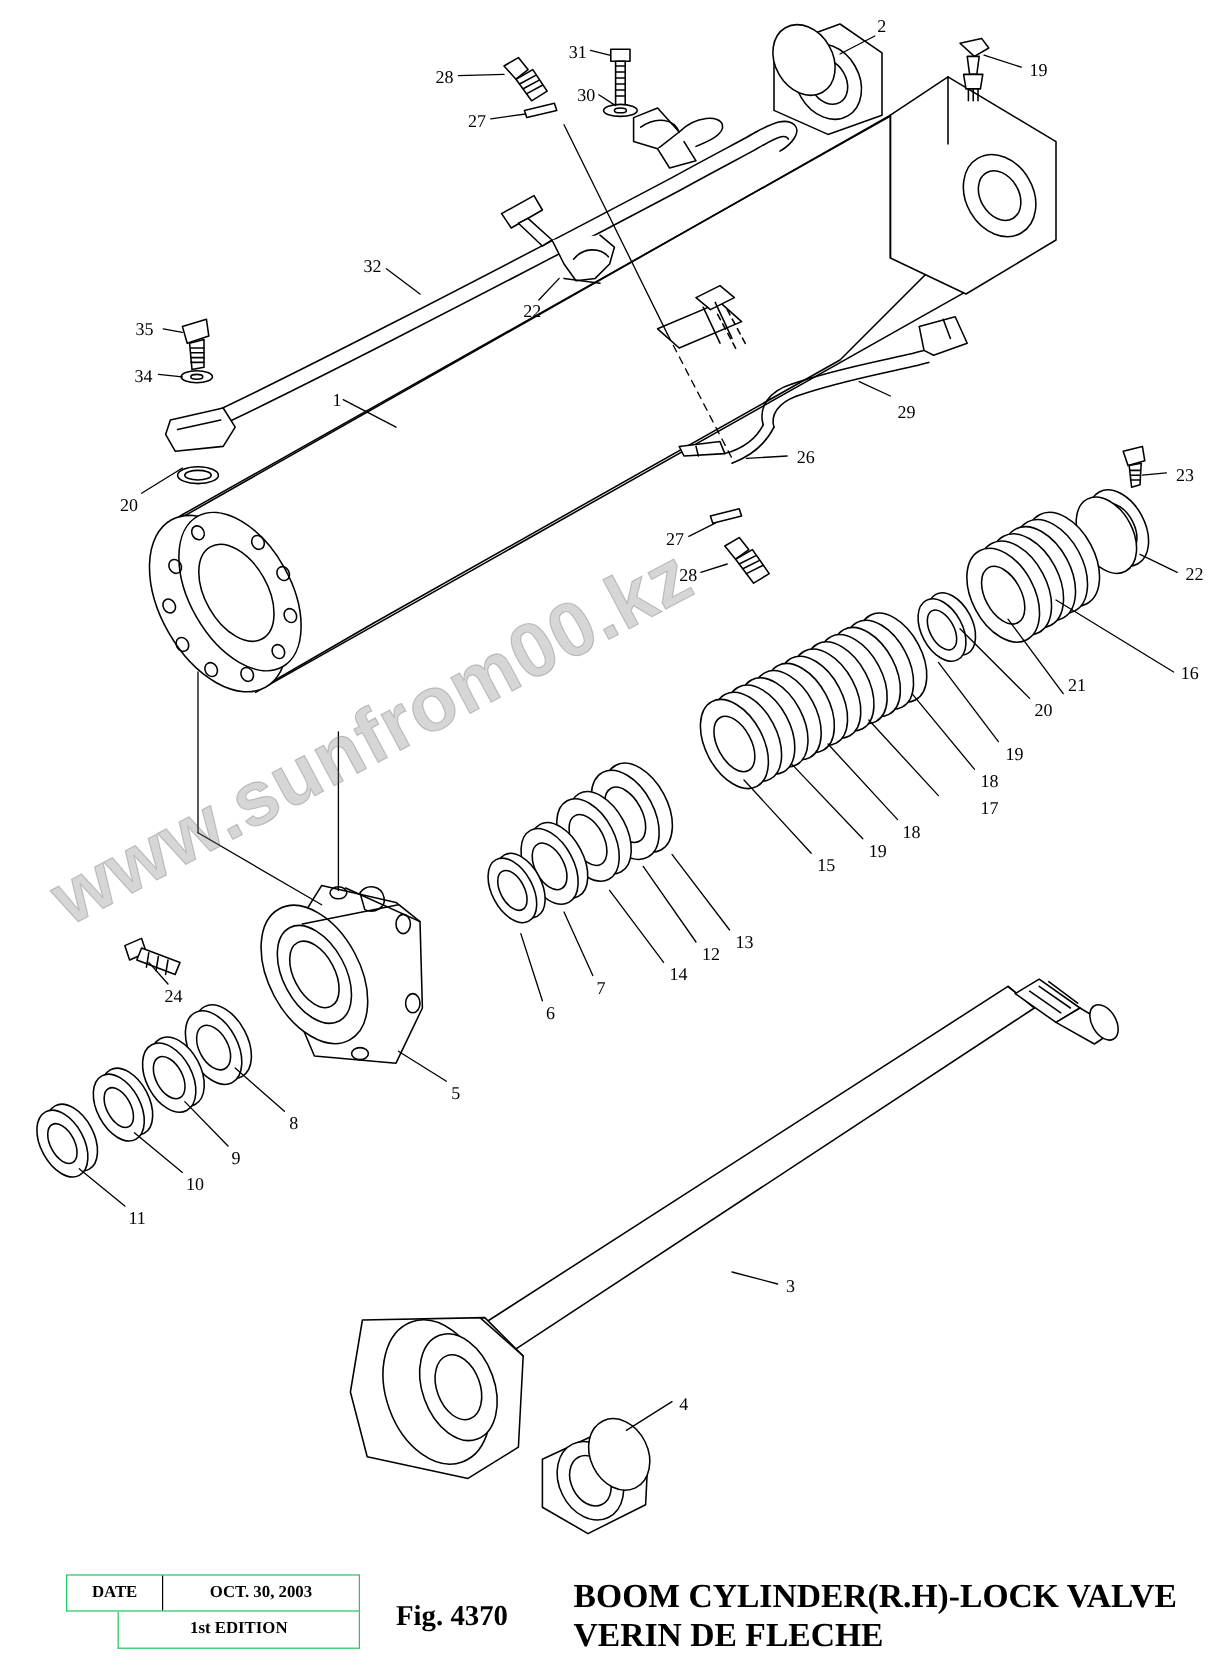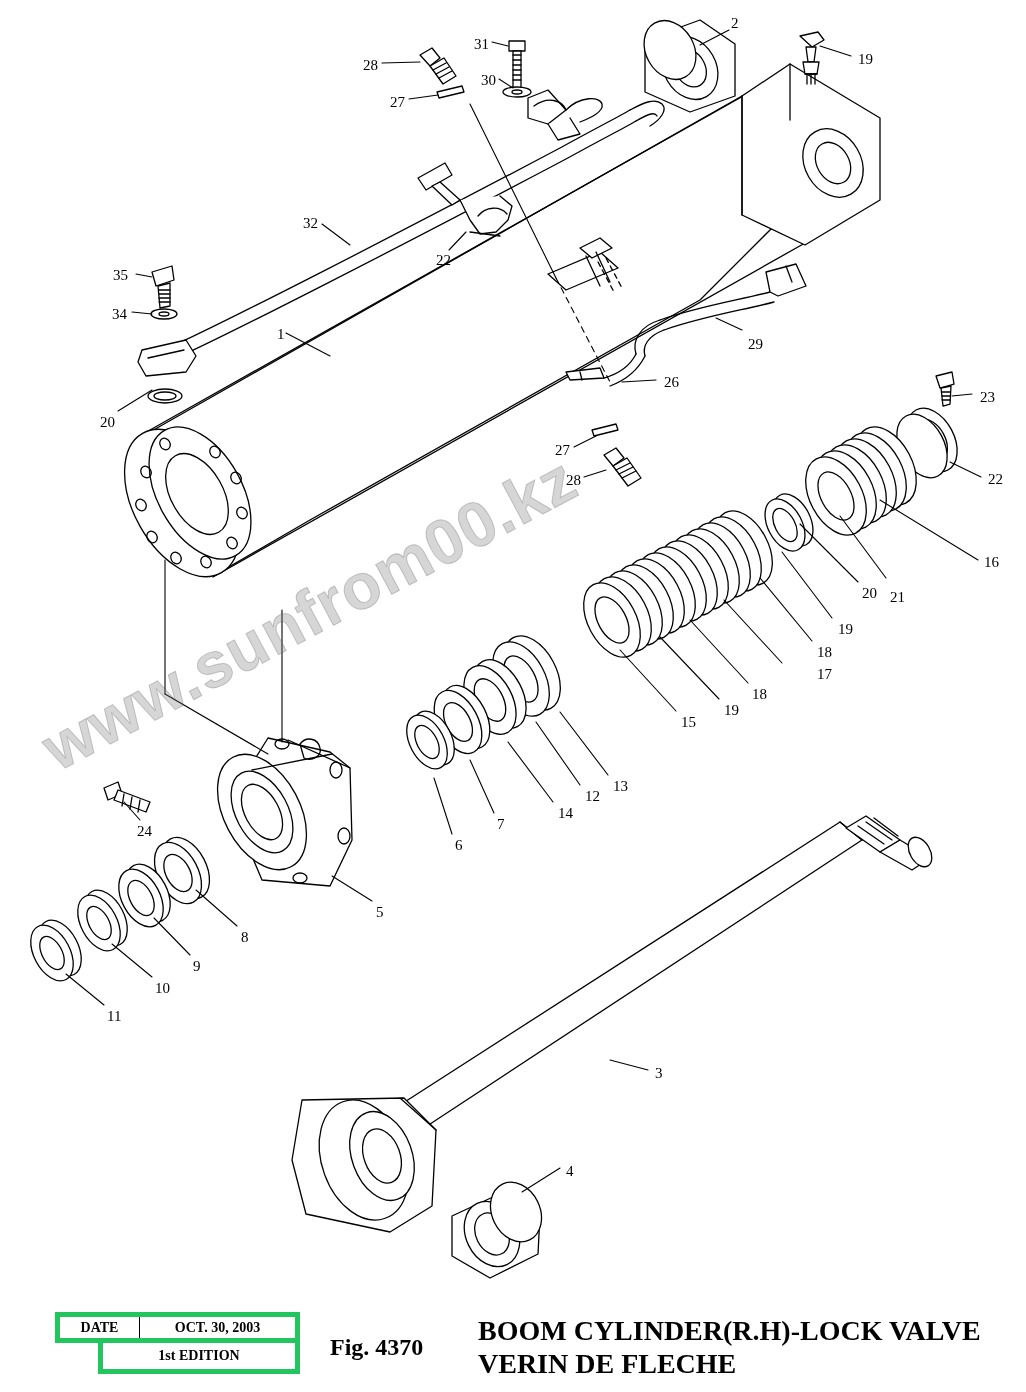--- a/index.html
+++ b/index.html
@@ -27,21 +27,21 @@
     transform:rotate(-28deg); transform-origin:left top;
     font-family:"Liberation Sans", sans-serif;
     font-size:64px; font-weight:bold; letter-spacing:1px;
     color:rgba(120,120,120,0.30);
     -webkit-text-stroke:1px rgba(90,90,90,0.30);
     white-space:nowrap;
   }
 
   
   .titleblock { position:absolute; left:55px; top:1312px; width:245px; height:62px; }
-  .tb-row { display:flex; height:31px; border:5px solid #22c55e; box-sizing:border-box; }
+  .tb-row { display:flex; height:31px; border:1px solid #22c55e; box-sizing:border-box; }
   .tb-row.second { border-top:none;margin-left:43px; }
   .tb-cell {
     display:flex; align-items:center; justify-content:center;
     font-family:"Liberation Serif", serif; font-weight:bold; font-size:14px;
     box-sizing:border-box;
   }
   .tb-cell.label { width:80px; border-right:1px solid #000; }
   .tb-cell.value { flex:1; }
   .tb-cell.full { flex:1; }
 
@@ -422,21 +422,21 @@
       <div class="callout" style="left: 748px; top: 337px;">29</div>
       <div class="callout" style="left: 277px; top: 327px;">1</div>
       <div class="callout" style="left: 664px; top: 375px;">26</div>
       <div class="callout" style="left: 980px; top: 390px;">23</div>
       <div class="callout" style="left: 100px; top: 415px;">20</div>
       <div class="callout" style="left: 555px; top: 443px;">27</div>
       <div class="callout" style="left: 988px; top: 472px;">22</div>
       <div class="callout" style="left: 566px; top: 473px;">28</div>
       <div class="callout" style="left: 984px; top: 555px;">16</div>
       <div class="callout" style="left: 862px; top: 586px;">20</div>
-      <div class="callout" style="left: 890px; top: 590px;">21</div>
+      <div class="callout" style="left: 890px; top: 565px;">21</div>
       <div class="callout" style="left: 838px; top: 622px;">19</div>
       <div class="callout" style="left: 817px; top: 645px;">18</div>
       <div class="callout" style="left: 817px; top: 667px;">17</div>
       <div class="callout" style="left: 752px; top: 687px;">18</div>
       <div class="callout" style="left: 724px; top: 703px;">19</div>
       <div class="callout" style="left: 681px; top: 715px;">15</div>
       <div class="callout" style="left: 613px; top: 779px;">13</div>
       <div class="callout" style="left: 585px; top: 789px;">12</div>
       <div class="callout" style="left: 558px; top: 806px;">14</div>
       <div class="callout" style="left: 497px; top: 817px;">7</div>

